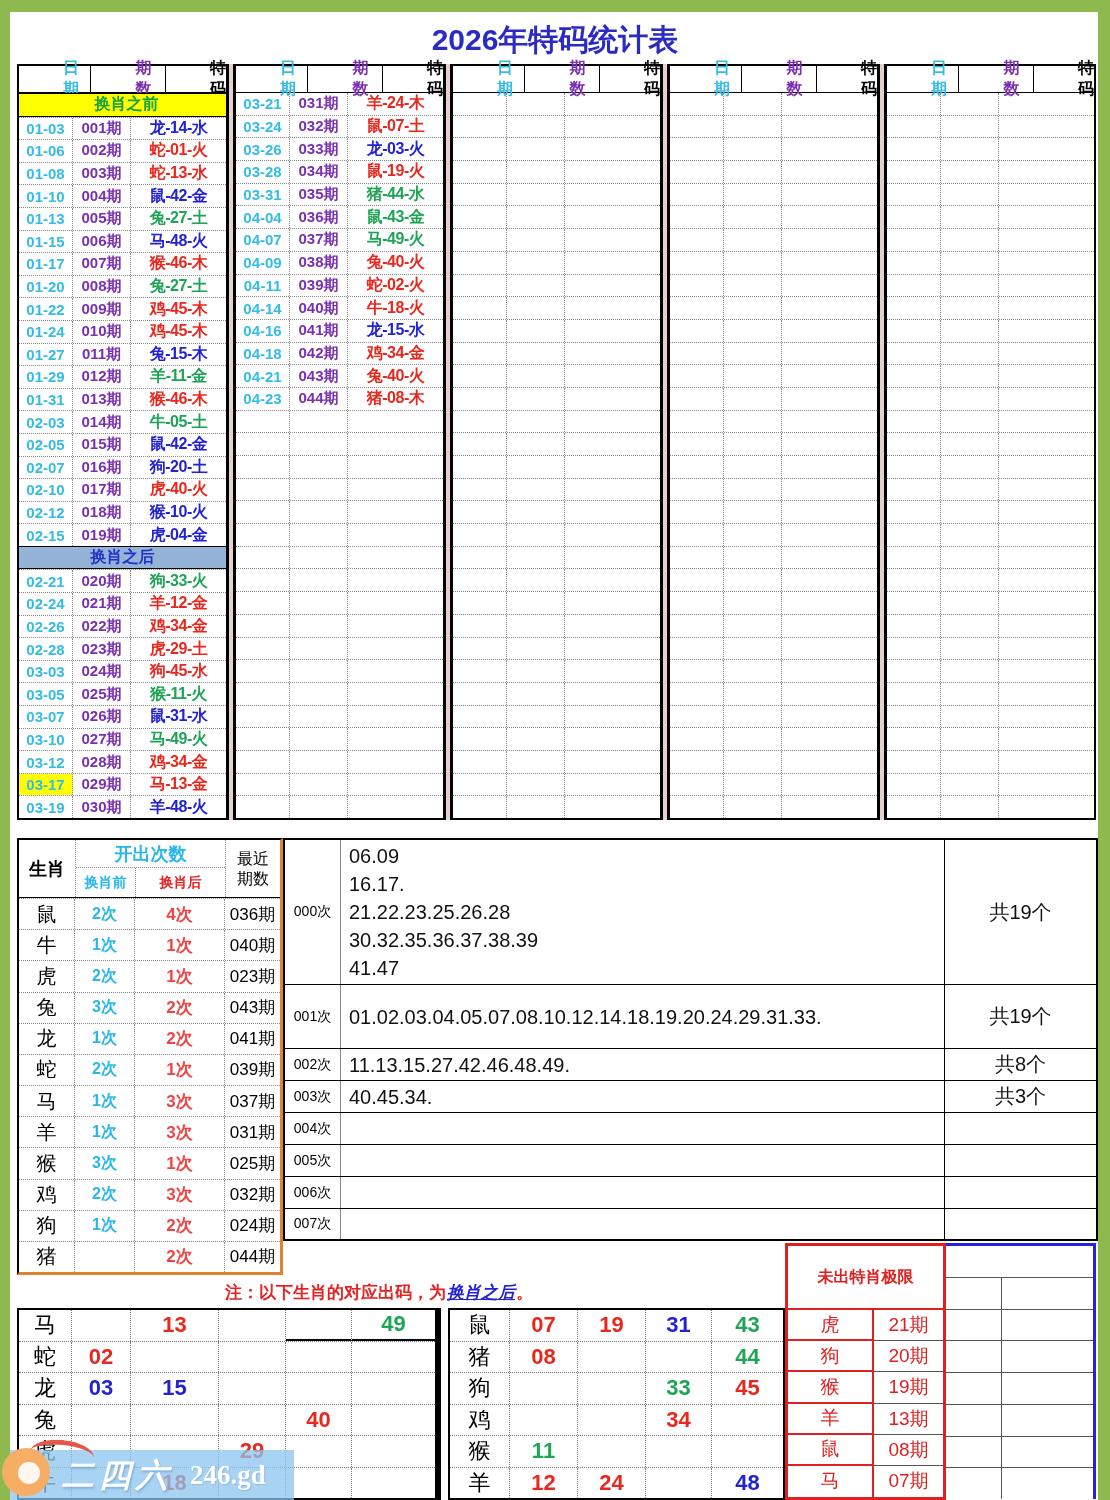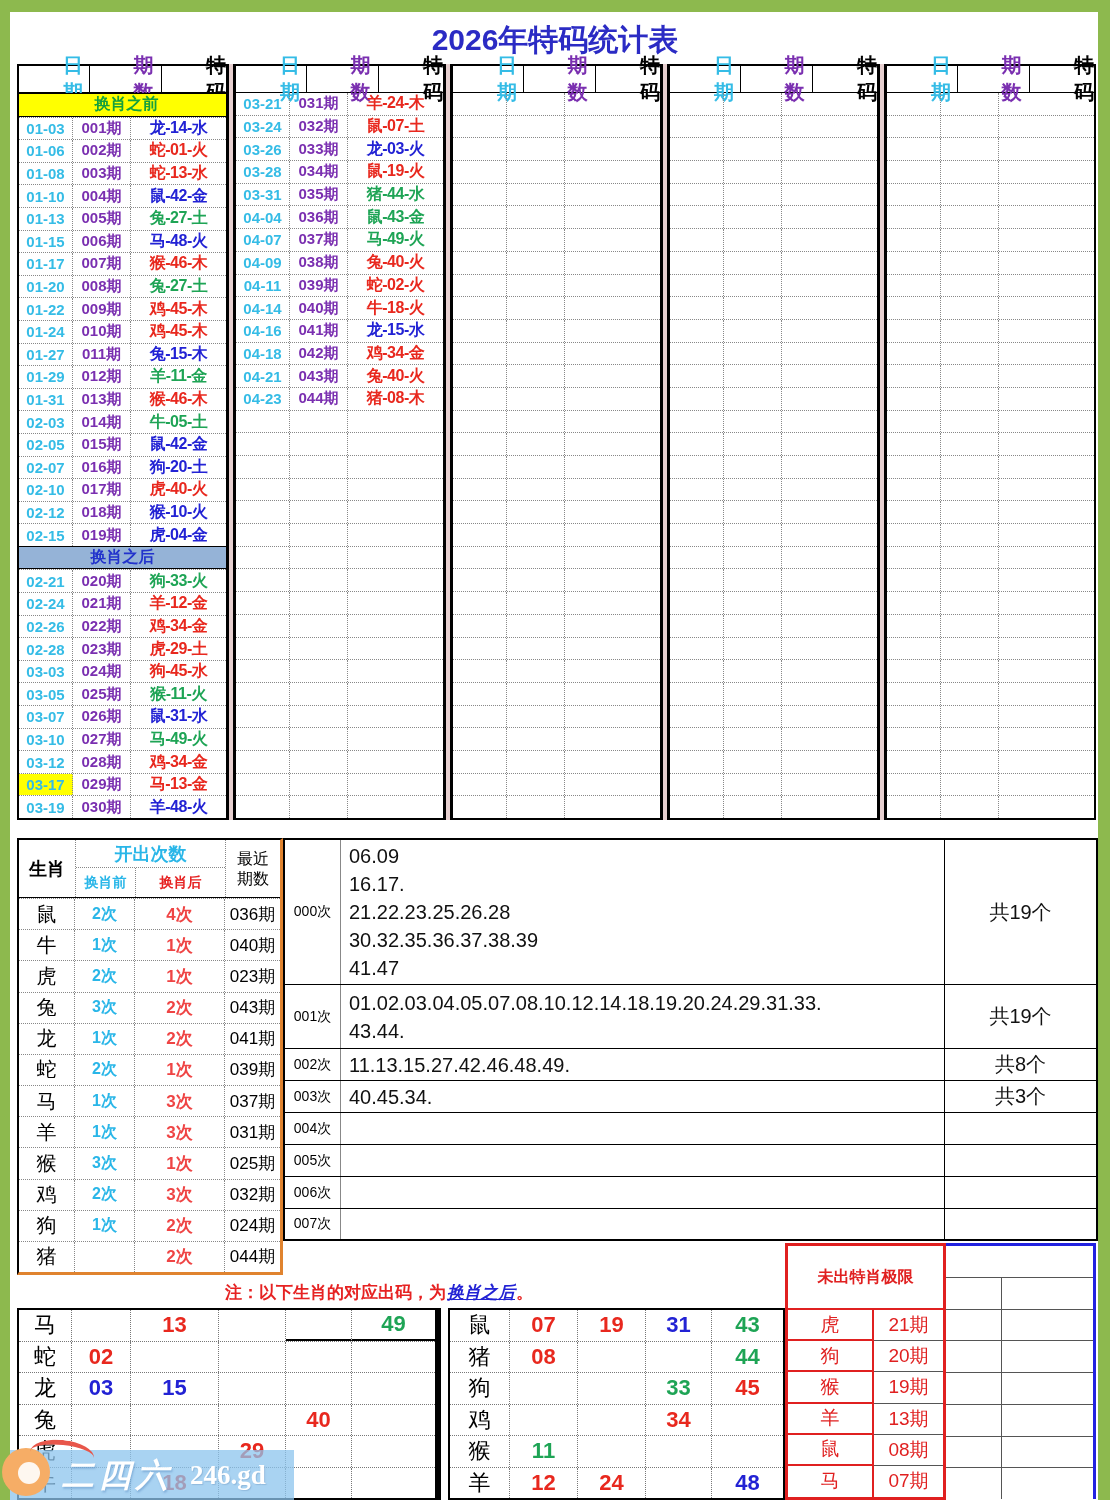--- a/index.html
+++ b/index.html
@@ -8,21 +8,21 @@
   .sheet{position:absolute;left:10px;top:12px;width:1088px;height:1488px;background:#fff;}
   .title{position:absolute;left:0;top:20px;width:1110px;text-align:center;
          font-size:30px;font-weight:bold;color:#2b2bc4;}
 
   
   .group{position:absolute;top:64px;width:211px;height:756px;background:#fff;
          border:2px solid #000;display:flex;flex-direction:column;box-sizing:border-box;}
   .vsep{position:absolute;top:64px;height:756px;width:6px;background:#e6cfcf;
         border-left:1px solid #000;border-right:1px solid #000;box-sizing:border-box;}
   .g-header{display:flex;height:26px;flex:none;border-bottom:1px solid #000;}
-  .g-header .gc{display:flex;align-items:center;justify-content:center;font-weight:bold;font-size:20px;margin-left:44px;}
+  .g-header .gc{display:flex;align-items:center;justify-content:center;font-weight:bold;font-size:16px;margin-left:44px;}
   .g-header .c-date{color:#35bce6;border-right:1px solid #000;}
   .g-header .c-period{color:#7a2fb0;border-right:1px solid #000;}
   .c-date{width:53px;}.c-period{width:57px;}.c-code{flex:1;}
   .g-row{display:flex;flex:1 1 0;min-height:0;}
   .g-row + .g-row{border-top:1px dotted #888;}
   .g-row .gc{display:flex;align-items:center;justify-content:center;font-weight:bold;overflow:hidden;}
   .g-row .c-date{color:#35bce6;font-size:15px;border-right:1px dotted #888;}
   .g-row .c-period{color:#7a2fb0;font-size:15px;border-right:1px dotted #888;}
   .g-row .c-code{font-size:16px;letter-spacing:-0.5px;}
   .col-r{color:#e8281e;}.col-b{color:#2222d4;}.col-g{color:#1ea455;}
@@ -1068,21 +1068,20 @@
           <div class="f-line">21.22.23.25.26.28</div>
           <div class="f-line">30.32.35.36.37.38.39</div>
           <div class="f-line">41.47</div>
         </div>
         <div class="f-total">共19个</div>
       </div>
       <div class="f-row" style="height: 64px;">
         <div class="f-label">001次</div>
         <div class="f-content">
           <div class="f-line">01.02.03.04.05.07.08.10.12.14.18.19.20.24.29.31.33.</div>
-          <div class="f-line">43.44.</div>
         </div>
         <div class="f-total">共19个</div>
       </div>
       <div class="f-row" style="height: 32px;">
         <div class="f-label">002次</div>
         <div class="f-content">
           <div class="f-line">11.13.15.27.42.46.48.49.</div>
         </div>
         <div class="f-total">共8个</div>
       </div>

